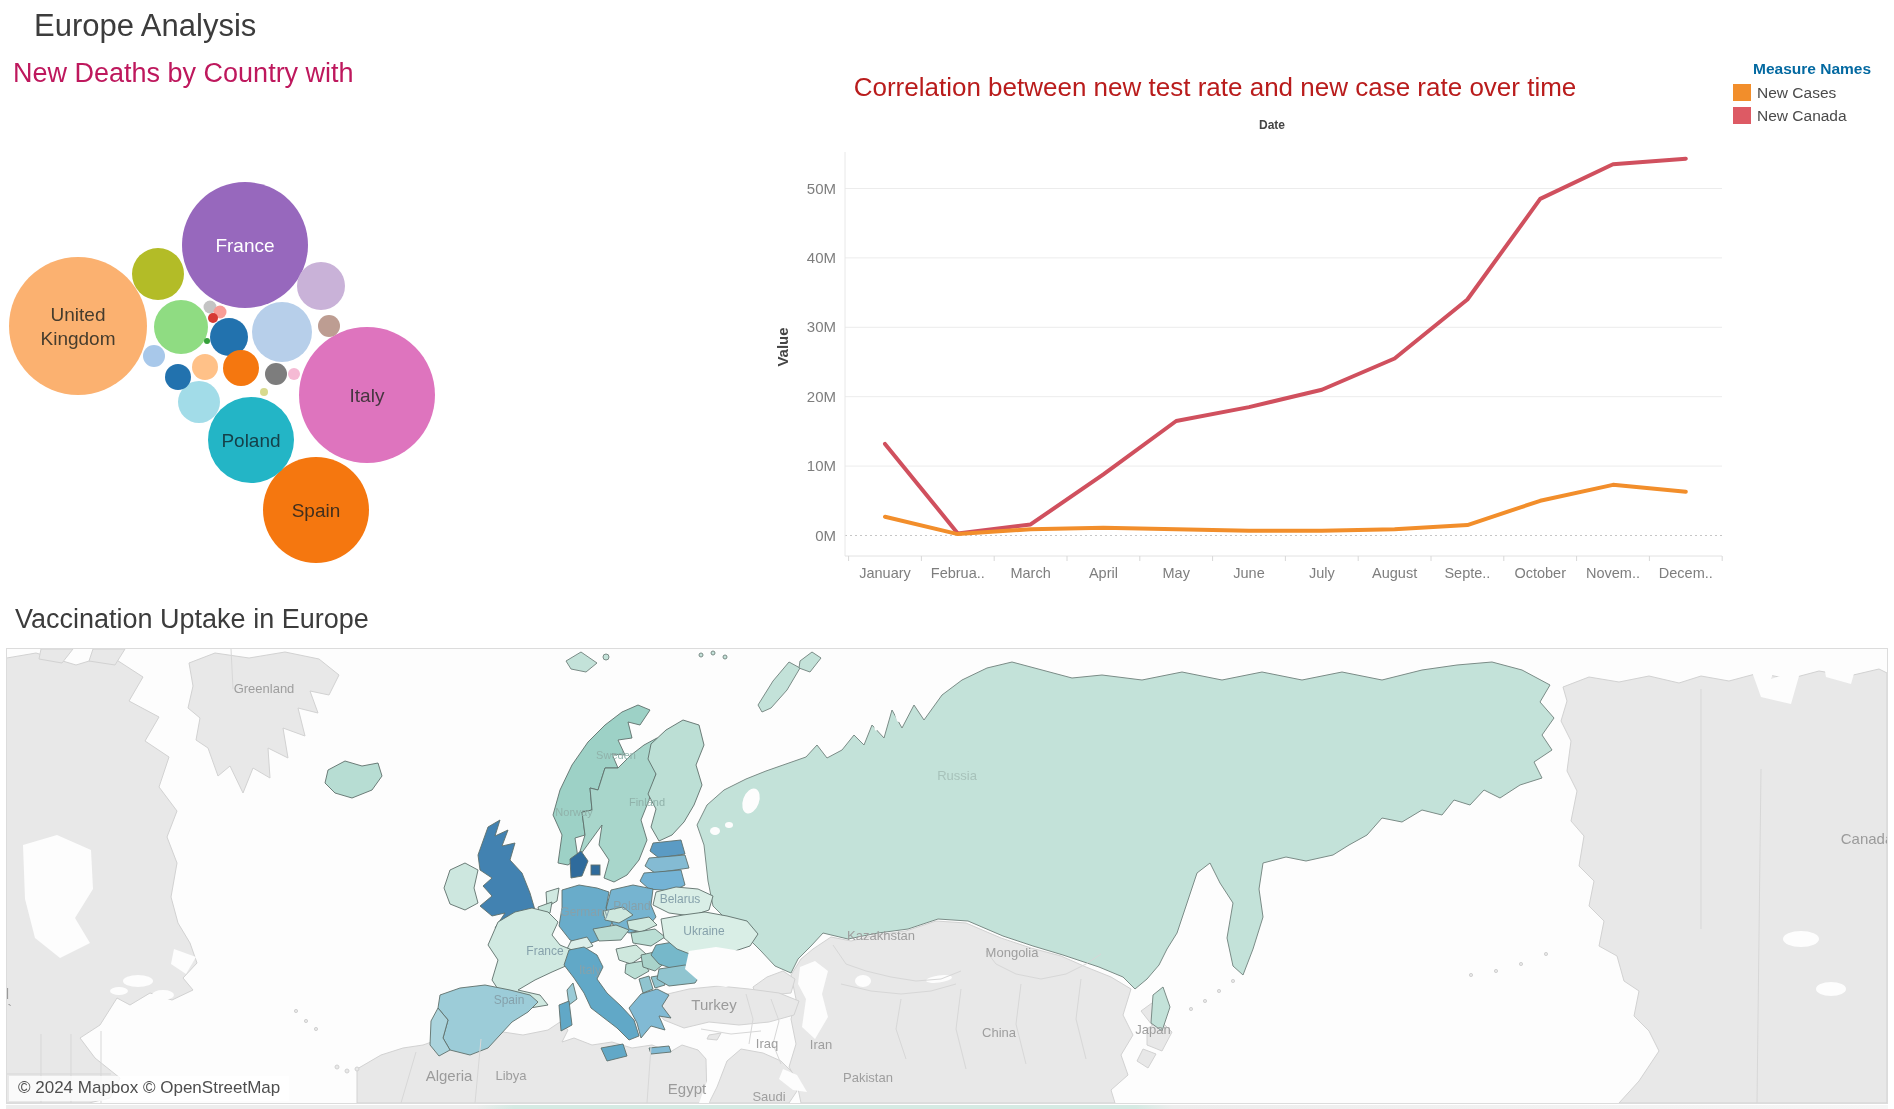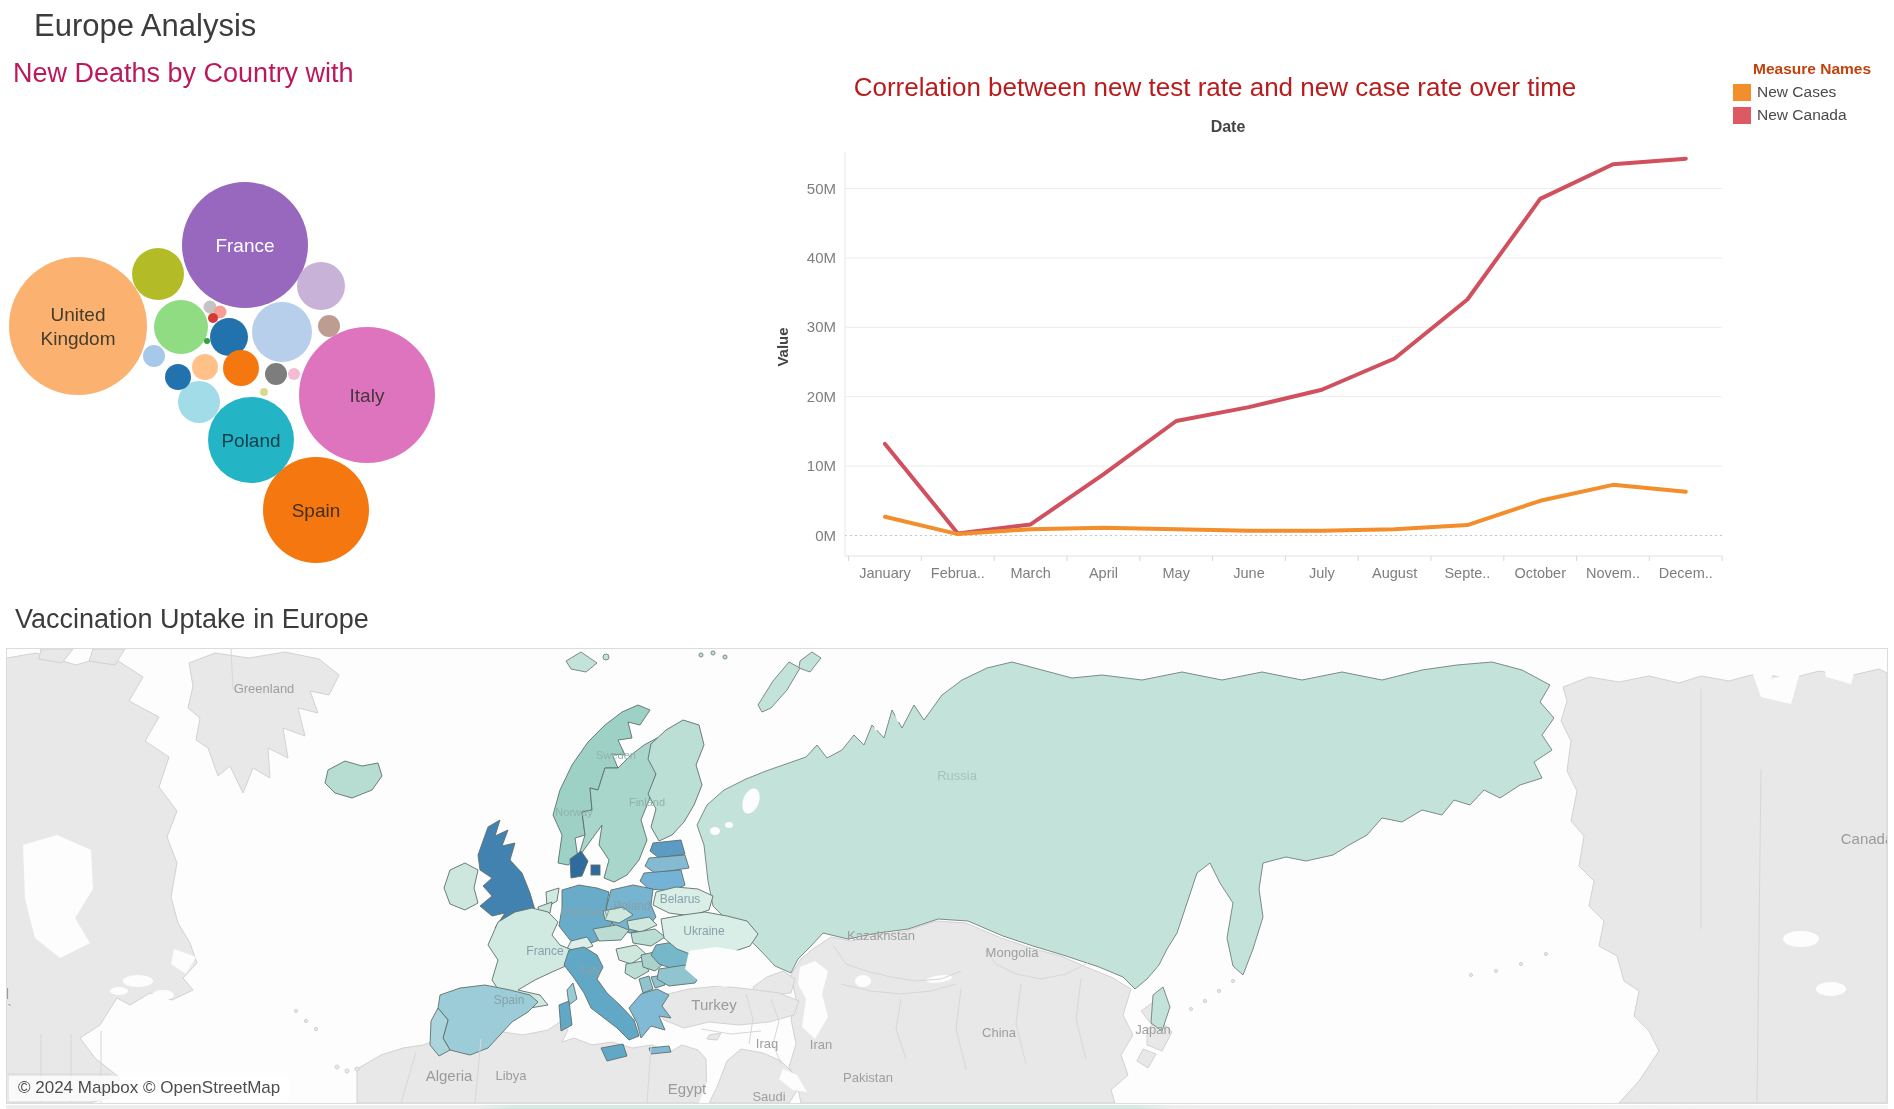--- a/index.html
+++ b/index.html
@@ -3,24 +3,24 @@
 <meta charset="utf-8">
 <style>
   html,body{margin:0;padding:0;background:#fff;}
   body{width:1894px;height:1109px;position:relative;overflow:hidden;
        font-family:"Liberation Sans", sans-serif;color:#3d3d3d;}
   .abs{position:absolute;}
   #main-title{left:18px;top:8px;font-size:31px;color:#3c3c3c;margin-left:16px;}
   #bubble-title{left:13px;top:56px;font-size:27px;line-height:35px;color:#be185d;}
   #map-title{left:15px;top:604px;font-size:27px;color:#3c3c3c;}
   #line-title{left:1215px;top:72px;transform:translateX(-50%);font-size:26px;white-space:nowrap;color:#b91c1c;}
-  #date-label{left:1228px;top:118px;transform:translateX(-50%);font-size:16px;font-weight:600;color:#454545;}
+  #date-label{left:1272px;top:118px;transform:translateX(-50%);font-size:12px;font-weight:600;color:#454545;}
   #legend{left:1733px;top:60px;width:160px;font-size:15.5px;}
-  #legend .legend-title{font-weight:700;color:#c2410c;padding-left:20px;margin-bottom:0;white-space:nowrap;}
-  .legend-item{display:flex;align-items:flex-end;height:23px;color:#4a4a4a;}
+  #legend .legend-title{font-weight:700;color:#0369a1;padding-left:20px;margin-bottom:6px;white-space:nowrap;}
+  .legend-item{display:flex;align-items:flex-start;height:23px;color:#4a4a4a;}
   .legend-swatch{width:18px;height:17px;margin-right:6px;flex:0 0 auto;}
   #bubble-svg{left:0;top:0;}
   #line-svg{left:640px;top:60px;}
   #map-box{left:6px;top:648px;width:1880px;height:454px;border:1px solid #dcdcdc;background:#22c55e;}
   #map-svg{position:absolute;left:0;top:0;}
   #attribution{position:absolute;left:2px;bottom:2px;background:rgba(255,255,255,.78);
     padding:2px 9px 3px 9px;font-size:17px;color:#4e4e4e;white-space:nowrap;}
   #map-strip{left:6px;top:1105px;width:1882px;height:4px;
     background:linear-gradient(90deg,#ededed 0,#ededed 25%,#d5eae3 27%,#d5eae3 60%,#ededed 62%,#f6f6f6 100%);}
   

